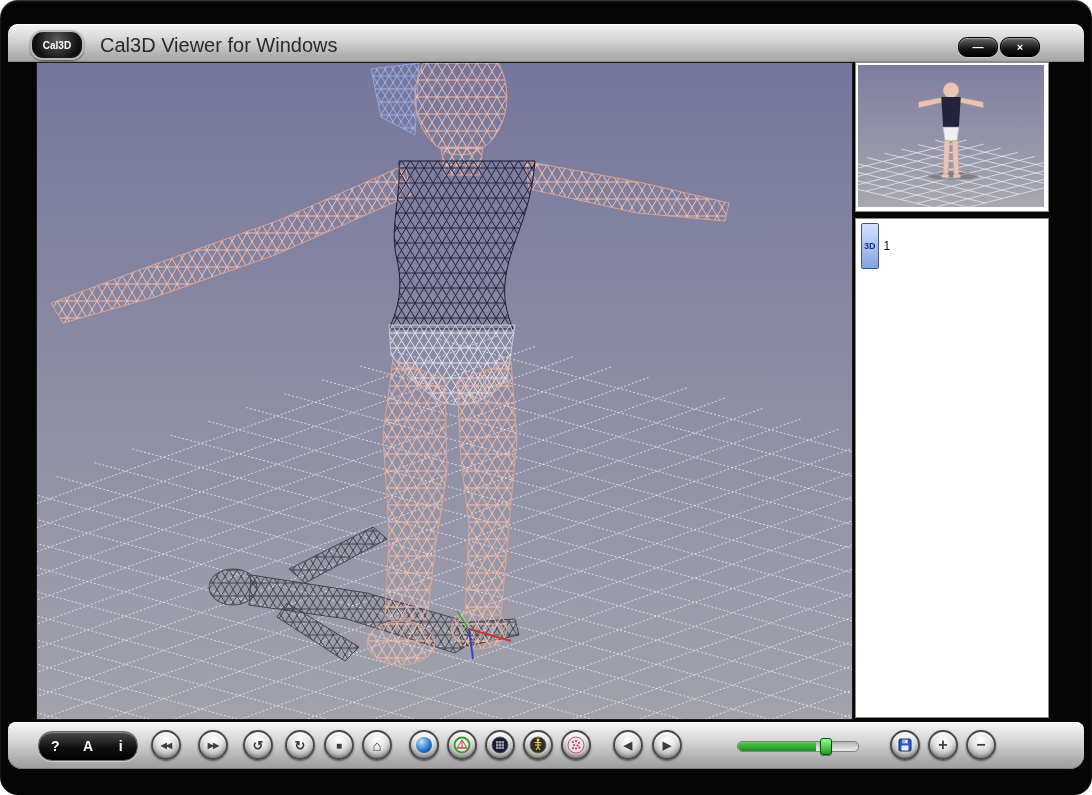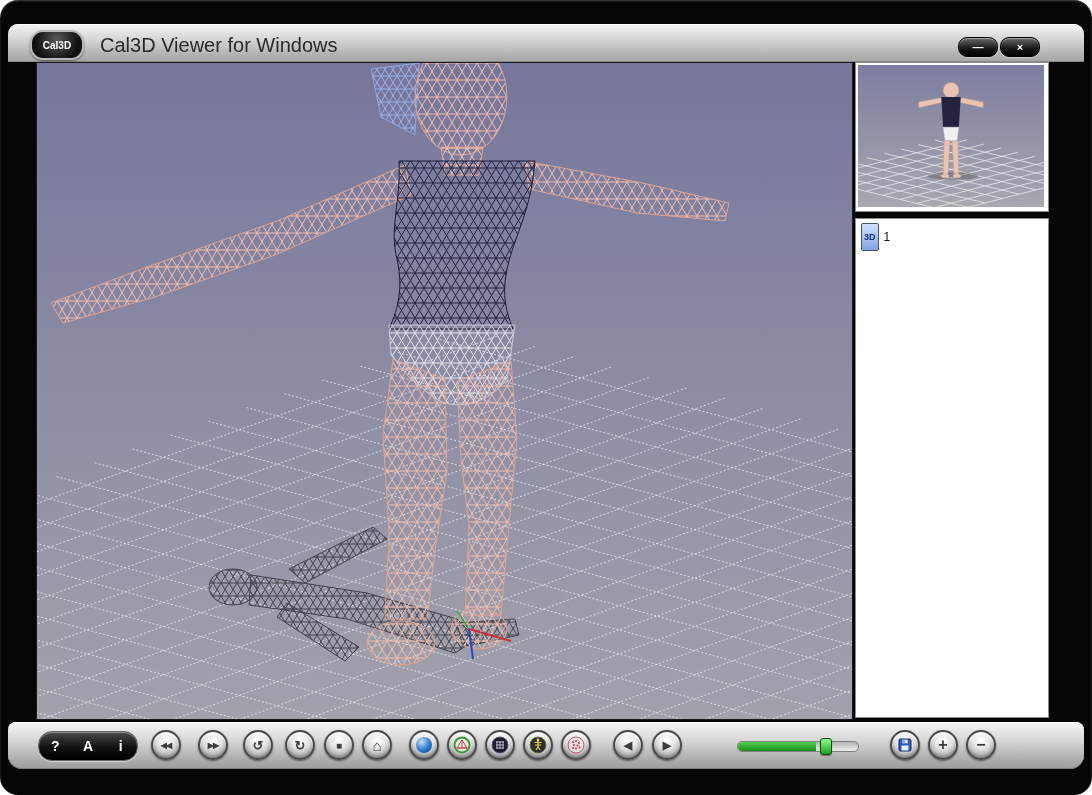--- a/index.html
+++ b/index.html
@@ -51,21 +51,21 @@
   .preview-panel {
     height:150px; background:#fff; border:1px solid #8a8a8a; padding:2px; box-sizing:border-box;
   }
   .model-list-panel {
     flex:1; background:#fff; border:1px solid #8a8a8a; padding:4px 5px; box-sizing:border-box;
   }
   .model-list-item { display:flex; align-items:center; gap:5px; cursor:pointer; }
   .model-icon {
     font-size:9px; font-weight:bold; color:#10309a;
     background:linear-gradient(#d4e2ff,#83a3e2); border:1px solid #44566e;
-    border-radius:2px; padding:8px 2px; line-height:10px;
+    border-radius:2px; padding:17px 2px; line-height:10px;
   }
   .model-label { font-size:12px; color:#111; }
   
   .toolbar {
     position:absolute; left:8px; top:722px; right:8px; height:47px;
     background:linear-gradient(#f6f6f6, #d6d6d6 40%, #a9a9a9 85%, #9d9d9d);
     border-radius:8px 8px 14px 14px;
     box-shadow: inset 0 1px 0 #fff, inset 0 -1px 0 #7d7d7d;
   }
   .info-pill {

